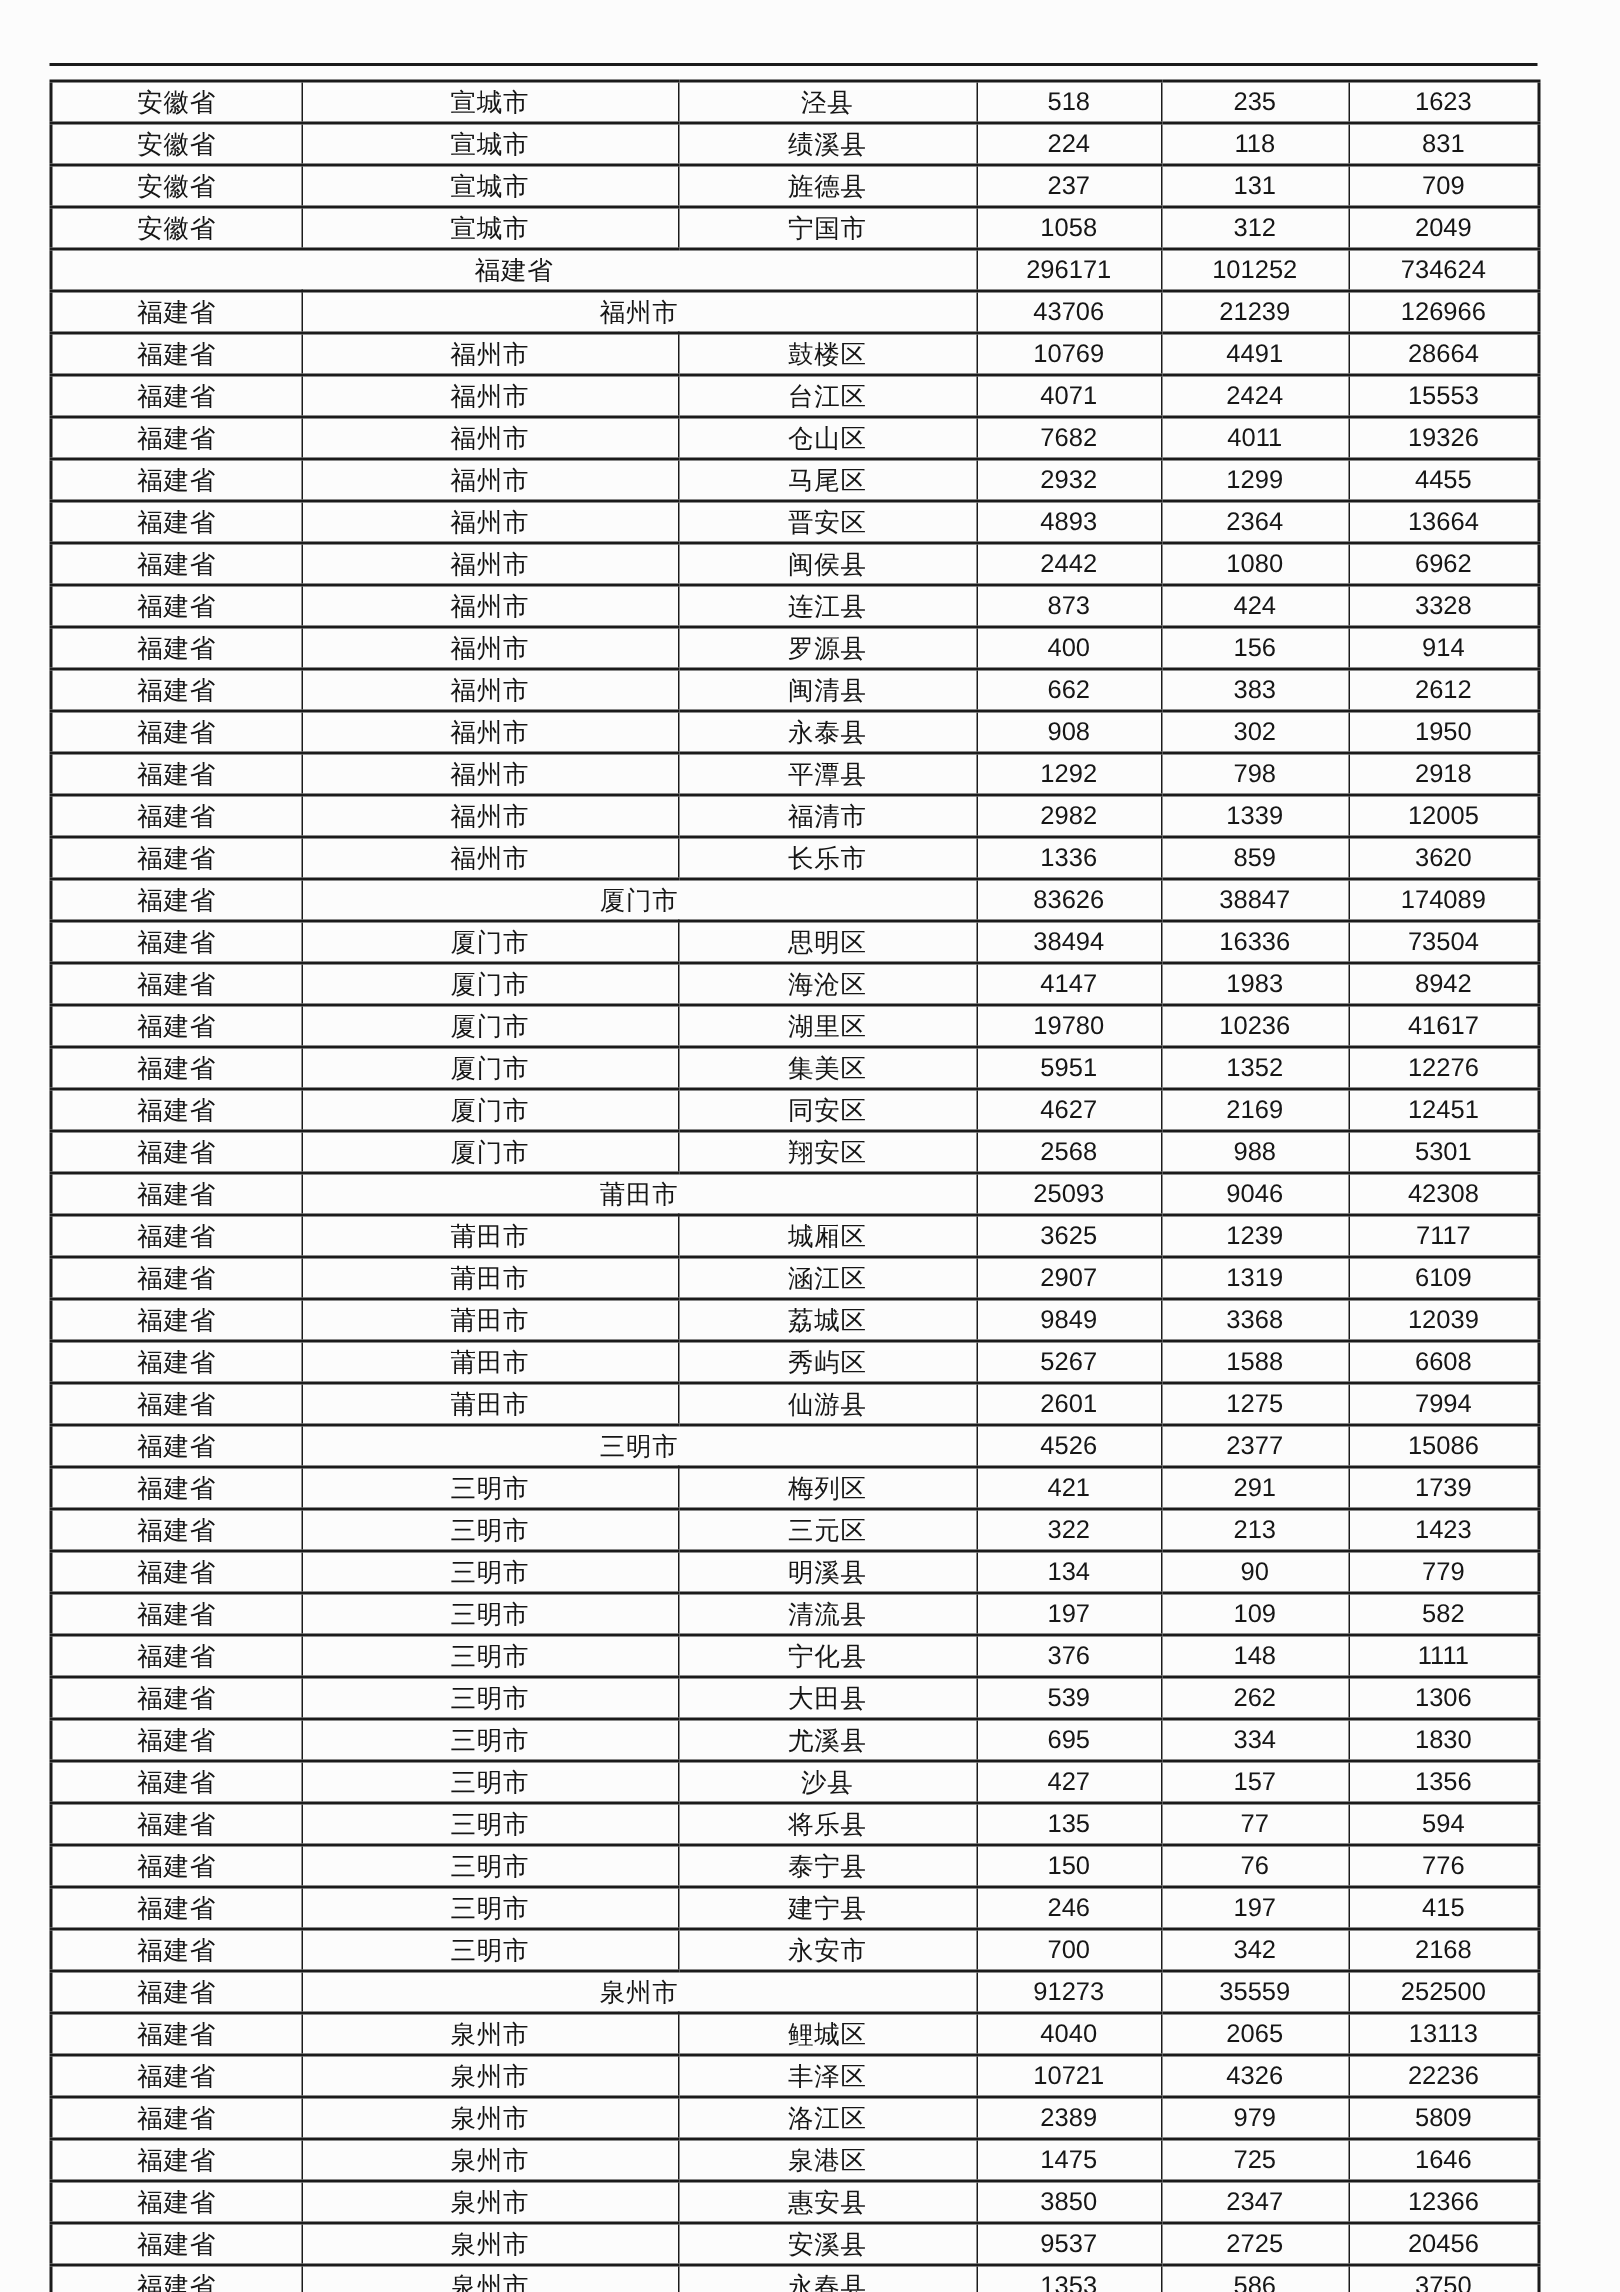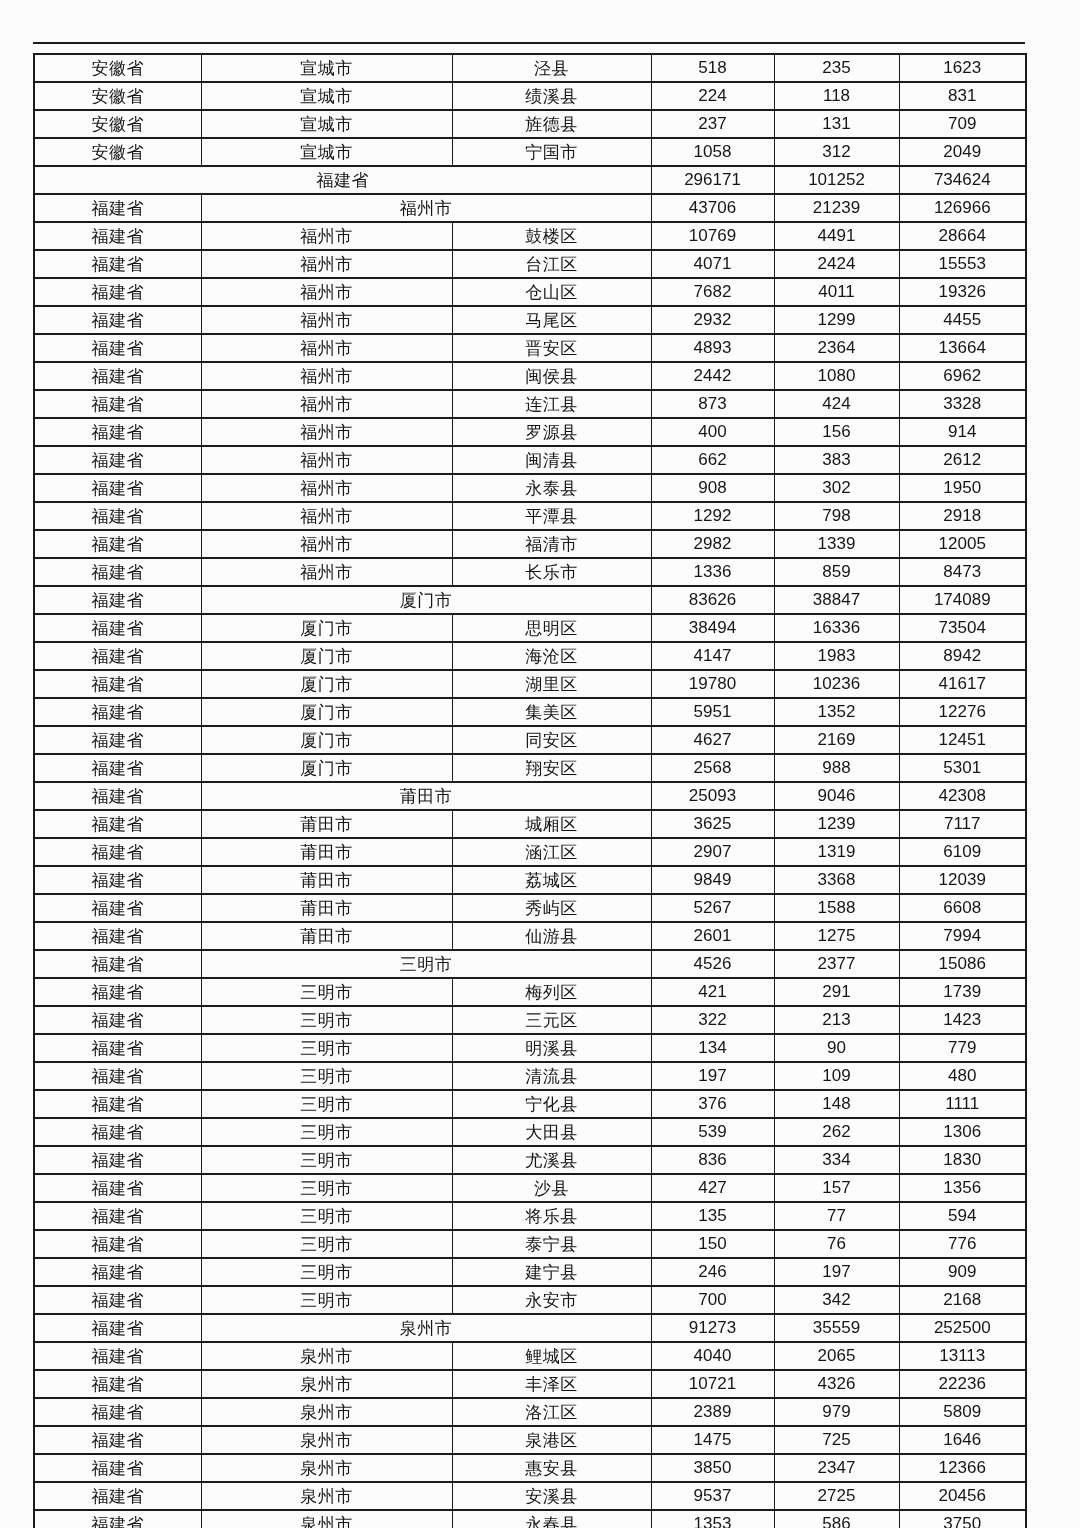--- a/index.html
+++ b/index.html
@@ -206,21 +206,21 @@
           <td colspan="1" class="num">2982</td>
           <td colspan="1" class="num">1339</td>
           <td colspan="1" class="num">12005</td>
         </tr>
         <tr>
           <td colspan="1">福建省</td>
           <td colspan="1">福州市</td>
           <td colspan="1">长乐市</td>
           <td colspan="1" class="num">1336</td>
           <td colspan="1" class="num">859</td>
-          <td colspan="1" class="num">8473</td>
+          <td colspan="1" class="num">3620</td>
         </tr>
         <tr>
           <td colspan="1">福建省</td>
           <td colspan="2">厦门市</td>
           <td colspan="1" class="num">83626</td>
           <td colspan="1" class="num">38847</td>
           <td colspan="1" class="num">174089</td>
         </tr>
         <tr>
           <td colspan="1">福建省</td>
@@ -347,21 +347,21 @@
           <td colspan="1" class="num">134</td>
           <td colspan="1" class="num">90</td>
           <td colspan="1" class="num">779</td>
         </tr>
         <tr>
           <td colspan="1">福建省</td>
           <td colspan="1">三明市</td>
           <td colspan="1">清流县</td>
           <td colspan="1" class="num">197</td>
           <td colspan="1" class="num">109</td>
-          <td colspan="1" class="num">480</td>
+          <td colspan="1" class="num">582</td>
         </tr>
         <tr>
           <td colspan="1">福建省</td>
           <td colspan="1">三明市</td>
           <td colspan="1">宁化县</td>
           <td colspan="1" class="num">376</td>
           <td colspan="1" class="num">148</td>
           <td colspan="1" class="num">1111</td>
         </tr>
         <tr>
@@ -369,21 +369,21 @@
           <td colspan="1">三明市</td>
           <td colspan="1">大田县</td>
           <td colspan="1" class="num">539</td>
           <td colspan="1" class="num">262</td>
           <td colspan="1" class="num">1306</td>
         </tr>
         <tr>
           <td colspan="1">福建省</td>
           <td colspan="1">三明市</td>
           <td colspan="1">尤溪县</td>
-          <td colspan="1" class="num">836</td>
+          <td colspan="1" class="num">695</td>
           <td colspan="1" class="num">334</td>
           <td colspan="1" class="num">1830</td>
         </tr>
         <tr>
           <td colspan="1">福建省</td>
           <td colspan="1">三明市</td>
           <td colspan="1">沙县</td>
           <td colspan="1" class="num">427</td>
           <td colspan="1" class="num">157</td>
           <td colspan="1" class="num">1356</td>
@@ -403,21 +403,21 @@
           <td colspan="1" class="num">150</td>
           <td colspan="1" class="num">76</td>
           <td colspan="1" class="num">776</td>
         </tr>
         <tr>
           <td colspan="1">福建省</td>
           <td colspan="1">三明市</td>
           <td colspan="1">建宁县</td>
           <td colspan="1" class="num">246</td>
           <td colspan="1" class="num">197</td>
-          <td colspan="1" class="num">909</td>
+          <td colspan="1" class="num">415</td>
         </tr>
         <tr>
           <td colspan="1">福建省</td>
           <td colspan="1">三明市</td>
           <td colspan="1">永安市</td>
           <td colspan="1" class="num">700</td>
           <td colspan="1" class="num">342</td>
           <td colspan="1" class="num">2168</td>
         </tr>
         <tr>

